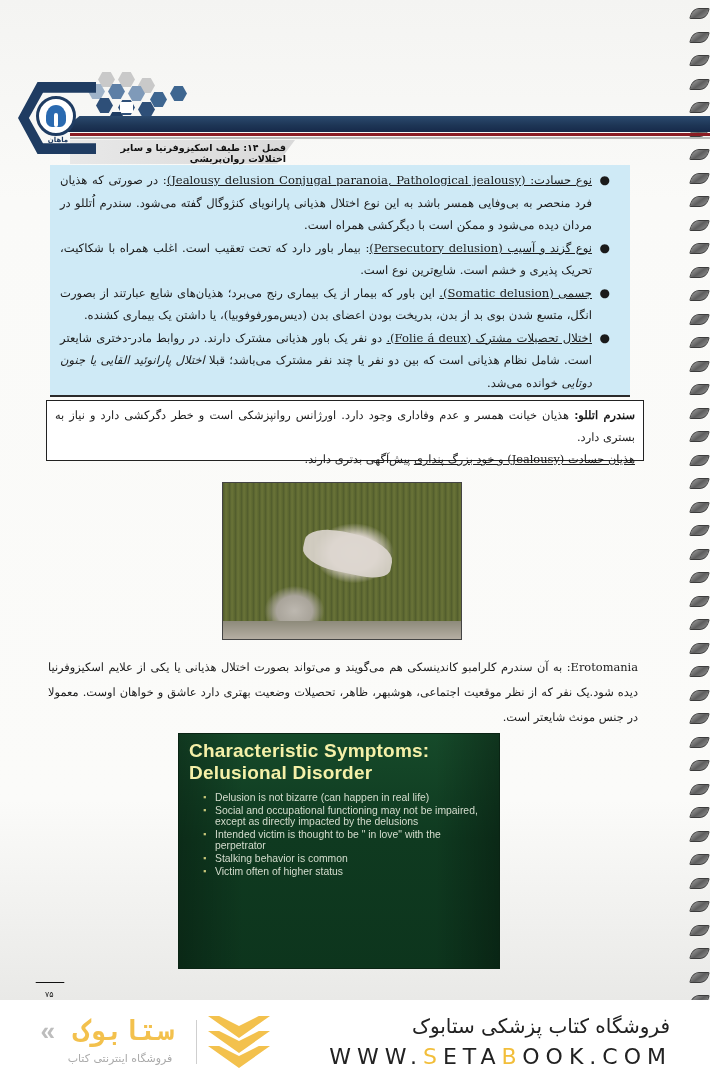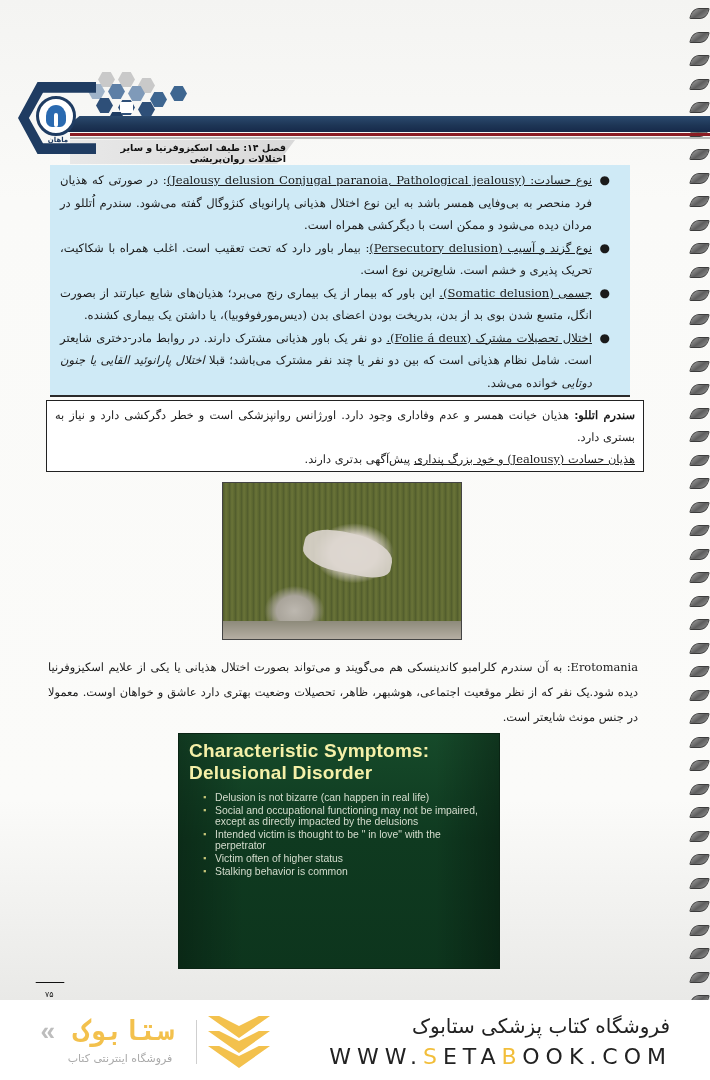--- a/index.html
+++ b/index.html
@@ -79,21 +79,21 @@
     }
     .bullet-item { position: relative; padding-right: 26px; }
     .bullet-item .dot {
       position: absolute; right: 8px; top: 0; font-size: 12px;
     }
     .u { text-decoration: underline; }
     .i { font-style: italic; }
 
     
     .othello {
-      position: absolute; left: 46px; top: 400px; width: 598px; height: 72px;
+      position: absolute; left: 46px; top: 400px; width: 598px; height: 61px;
       border: 1.5px solid #222; background: #fff;
       padding: 3px 8px; direction: rtl; text-align: justify;
       font-size: 11.4px; line-height: 22px;
     }
     .othello b { font-weight: bold; }
 
     
     .photo {
       position: absolute; left: 222px; top: 482px; width: 240px; height: 158px;
       border: 1px solid #444;
@@ -293,22 +293,22 @@
 
   <div class="slide">
     <div class="slide-title">
       <div>Characteristic Symptoms:</div>
       <div>Delusional Disorder</div>
     </div>
     <ul class="slide-list">
       <li>Delusion is not bizarre (can happen in real life)</li>
       <li>Social and occupational functioning may not be impaired, except as directly impacted by the delusions</li>
       <li>Intended victim is thought to be " in love" with the perpetrator</li>
+      <li>Stalking behavior is common</li>
       <li>Victim often of higher status</li>
-      <li>Stalking behavior is common</li>
     </ul>
   </div>
 
   <div class="page-num-tab"></div>
   <div class="page-num">۷۵</div>
 </div>
 
 <div class="footer">
   <div class="logo-wordmark">
     <span class="logo-arrows">«</span>

